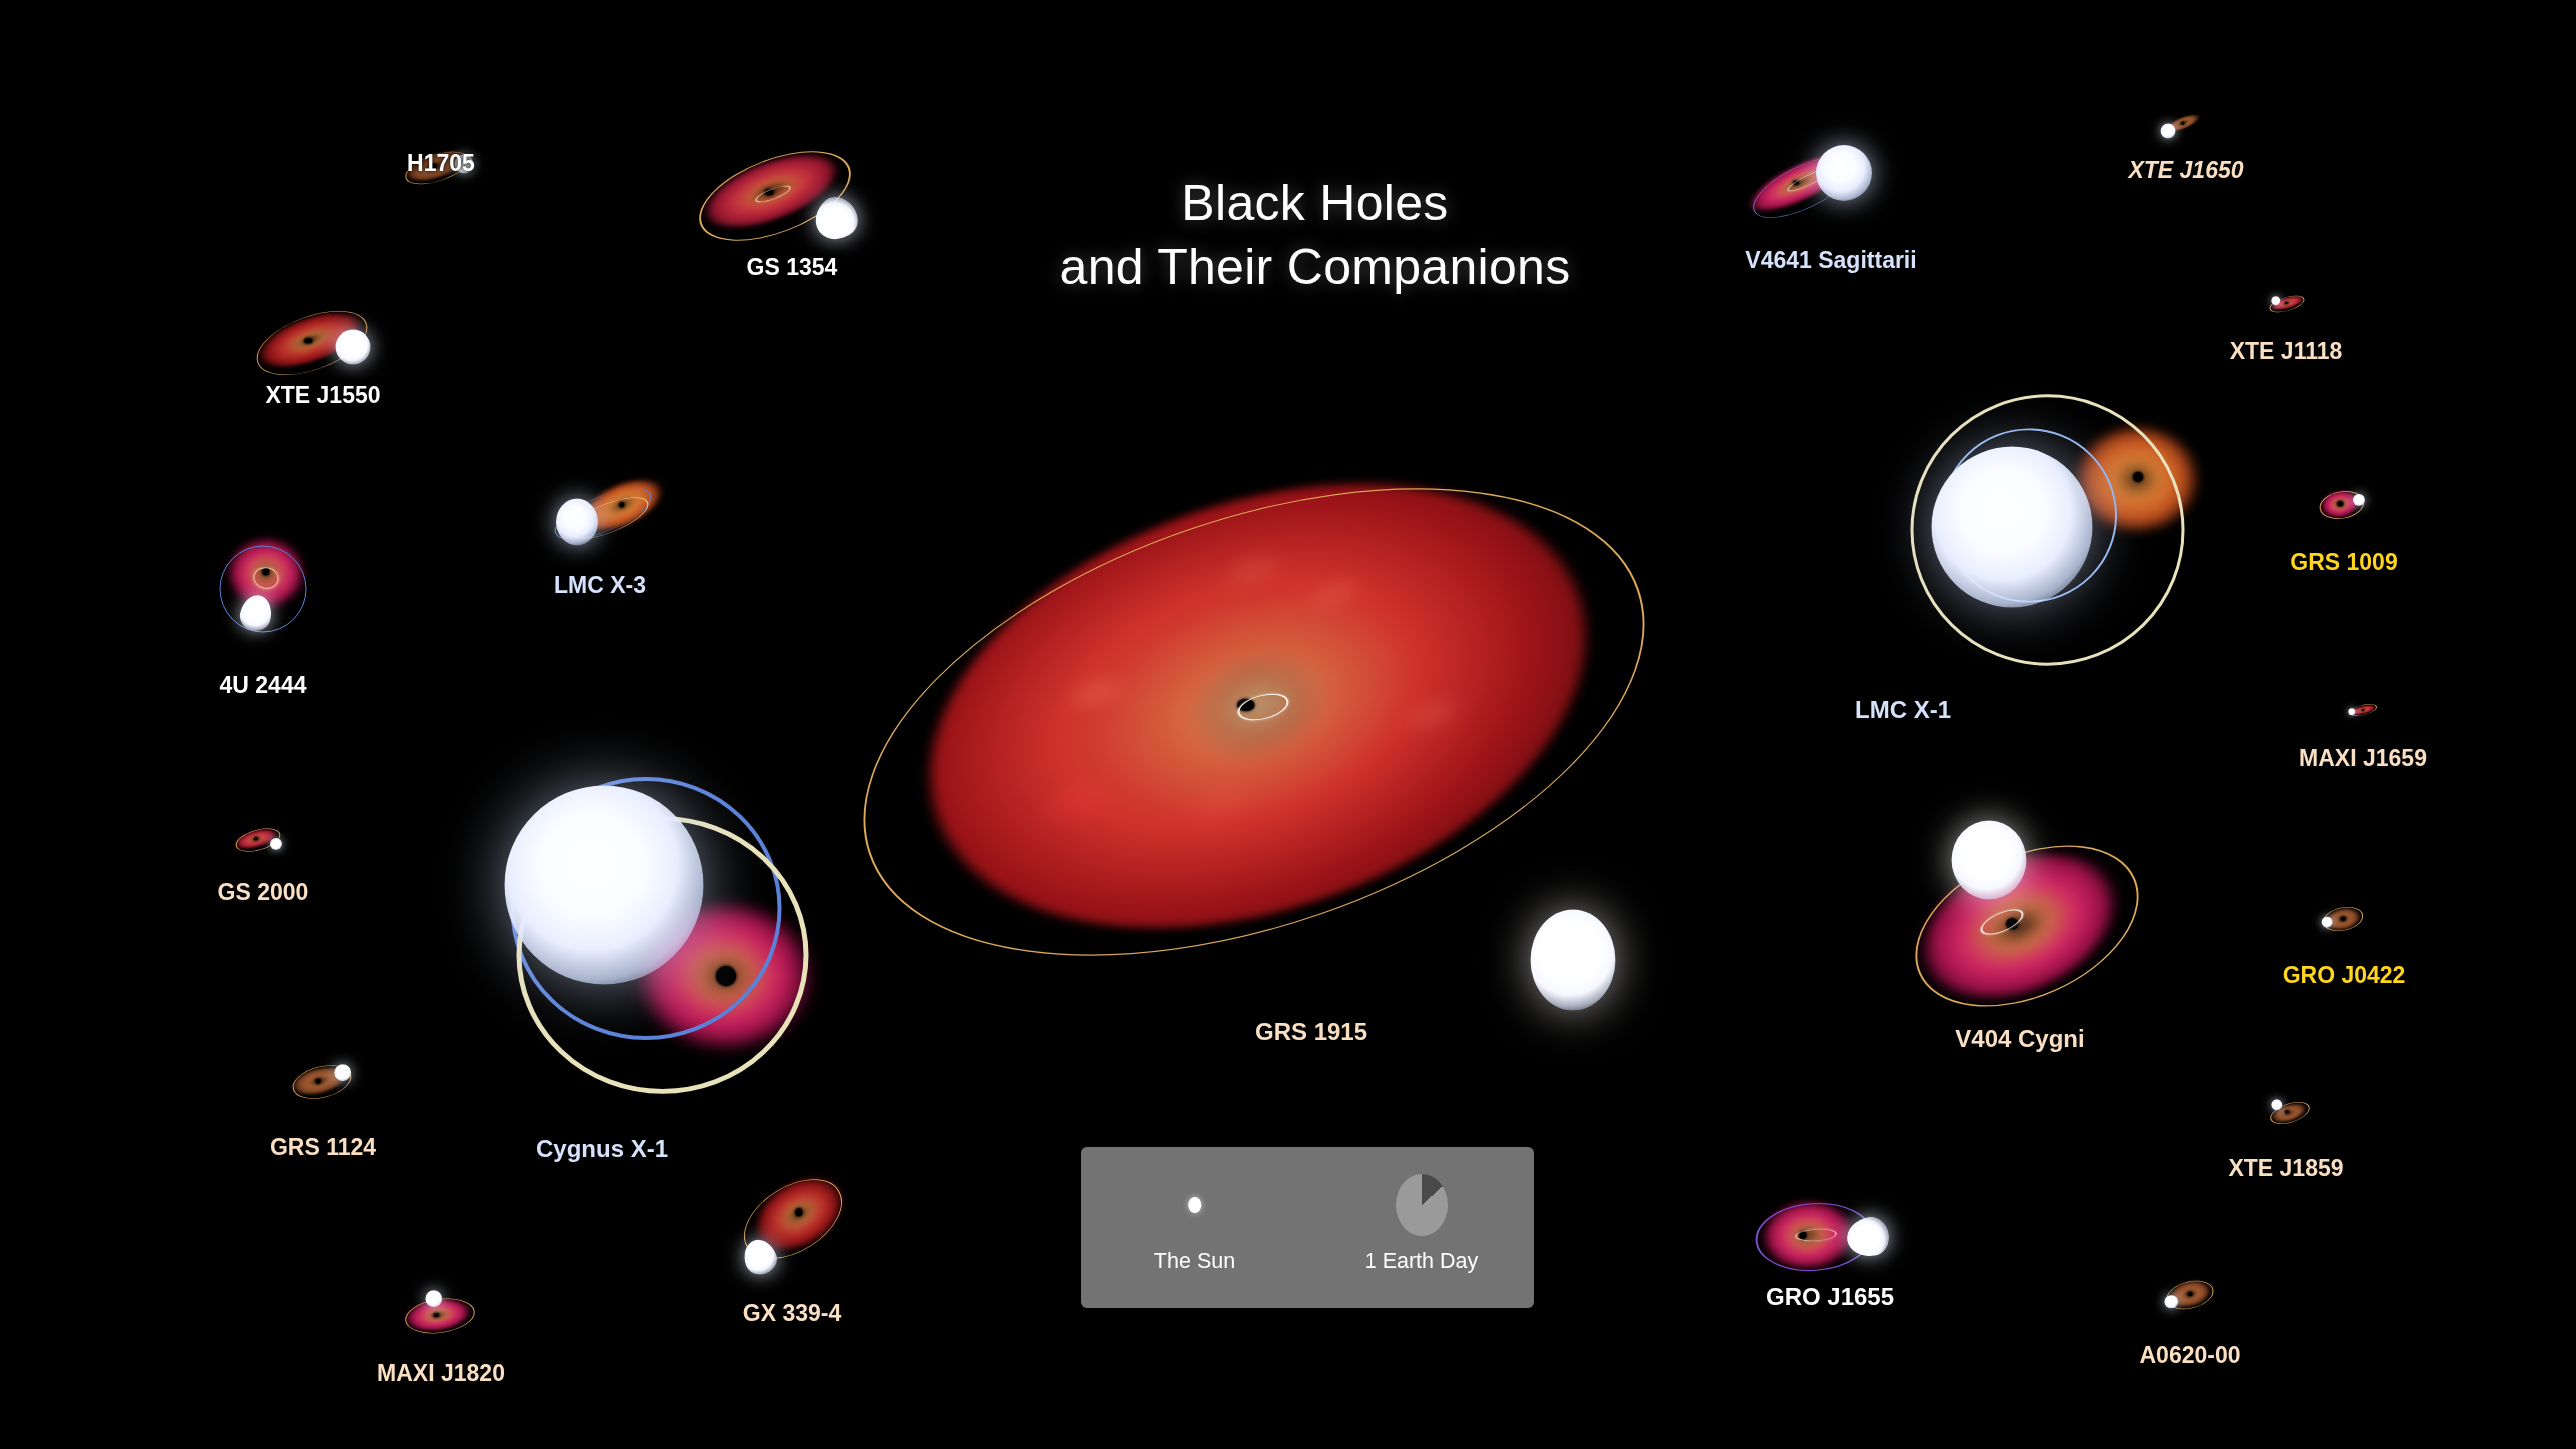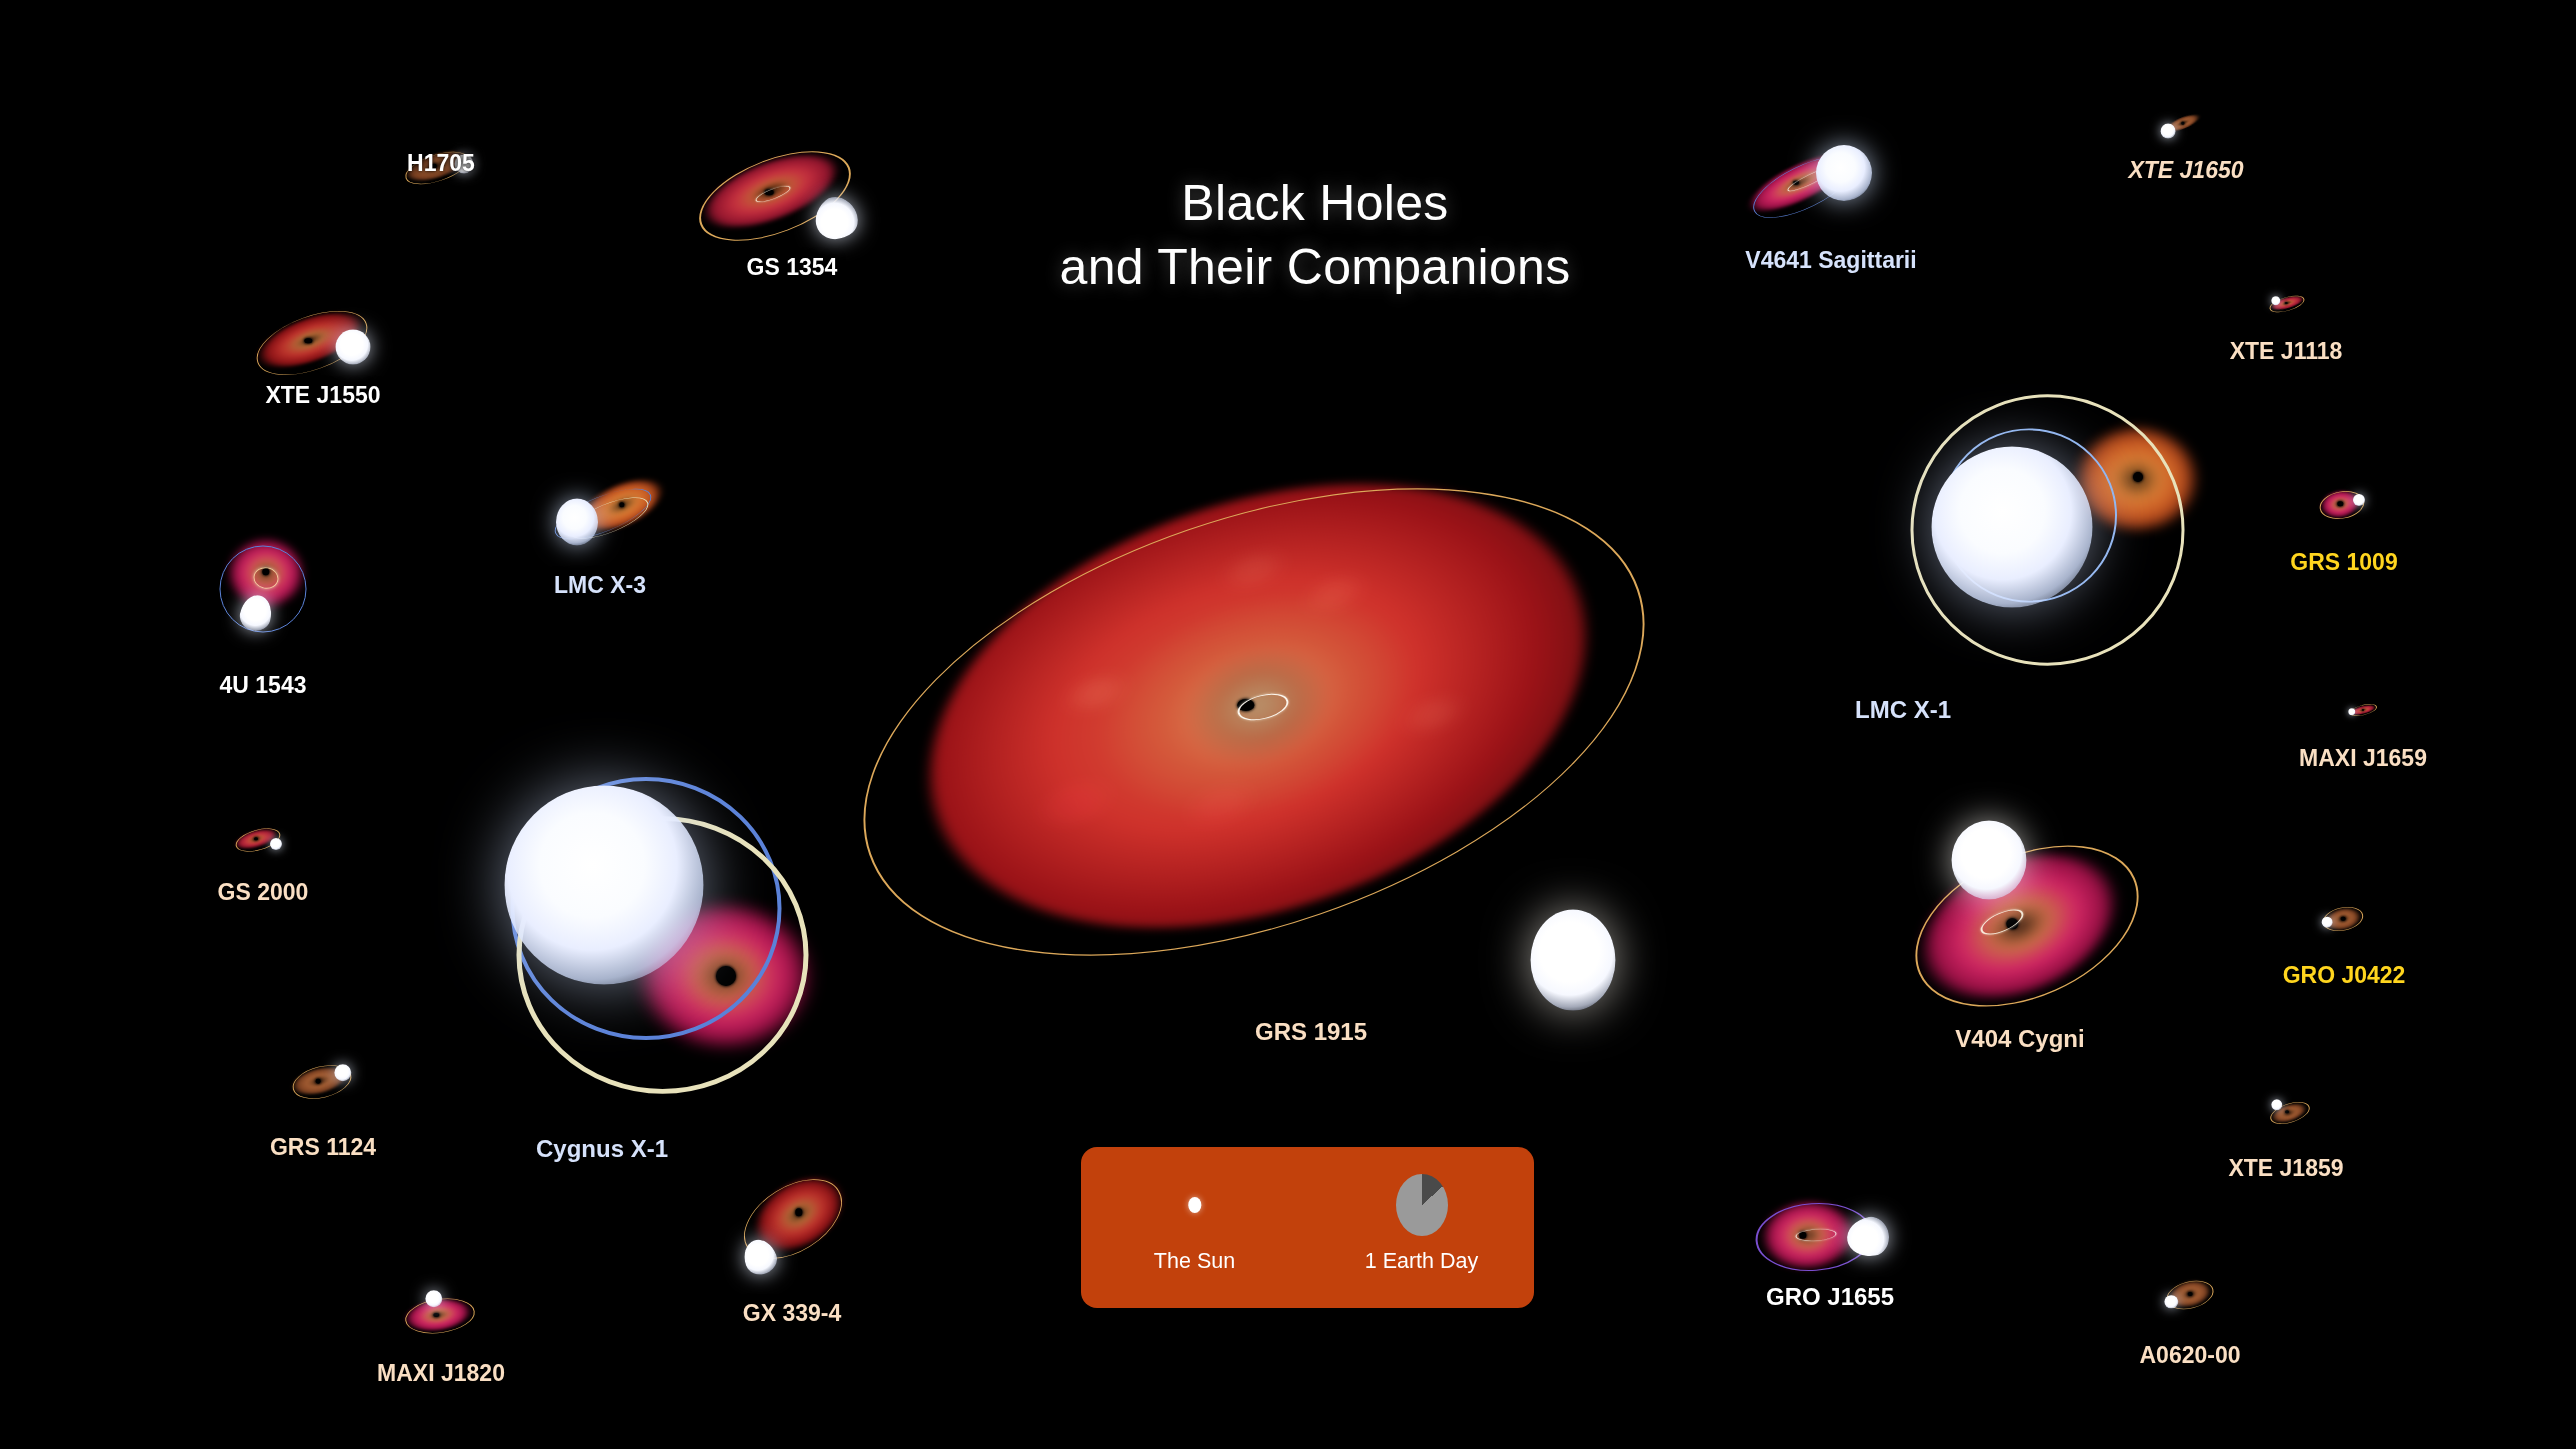--- a/index.html
+++ b/index.html
@@ -123,21 +123,21 @@
     text-shadow:0 0 9.4px rgba(0,0,0,.9),0 0 3.4px rgba(0,0,0,.8);
   }
   .lbl.white {color:#ffffff;}
   .lbl.peach {color:#fadfc3;}
   .lbl.yellow{color:#ffd51e;}
   .lbl.lblue {color:#d6e2fb;}
 
   
   #legend{
     position:absolute;left:1081px;top:1147px;width:453px;height:161px;
-    background:#c2410c;border-radius:16px;
+    background:#737373;border-radius:6px;
   }
   .leg-item{position:absolute;top:0;height:100%;}
   .leg-sun{
     position:absolute;left:50%;top:58px;transform:translate(-50%,-50%);
     width:13.4px;height:16px;border-radius:50%;background:#ffffff;
     box-shadow:0 0 6.7px rgba(255,255,255,.55);
   }
   .leg-day{
     position:absolute;left:50%;top:58px;transform:translate(-50%,-50%);
     width:52px;height:62px;border-radius:50%;
@@ -326,21 +326,21 @@
     <div class="art disk brown" style="width:38px;height:38px;--rot:-14deg;--sy:.62;--bl:2.3px;left:4px;top:-1.3px;"></div>
     <div class="bh" style="width:4.7px;height:4px;left:4px;top:-1.3px;border-radius:50%;"></div>
     <div class="orb gold" style="width:46px;height:46px;--rot:-14deg;--sy:.56;--ow:1.3px;left:4px;top:0px;"></div>
     <div class="star white" style="width:13.4px;height:13.4px;left:-14.8px;top:6.7px;--glow:11.4px;"></div>
   </div>
 
   <div class="lbl white" style="left:441px;top:150px;font-size:23px;text-align:center;">H1705</div>
   <div class="lbl white" style="left:792px;top:254px;font-size:23px;">GS 1354</div>
   <div class="lbl white" style="left:323px;top:382px;font-size:23px;">XTE J1550</div>
   <div class="lbl lblue" style="left:600px;top:572px;font-size:23px;text-align:center;">LMC X-3</div>
-  <div class="lbl white" style="left:263px;top:672px;font-size:23px;">4U 1543</div>
+  <div class="lbl white" style="left:263px;top:672px;font-size:23px;">4U 2444</div>
   <div class="lbl peach" style="left:263px;top:879px;font-size:23px;">GS 2000</div>
   <div class="lbl lblue" style="left:602px;top:1135px;font-size:24px;">Cygnus X-1</div>
   <div class="lbl peach" style="left:323px;top:1134px;font-size:23px;">GRS 1124</div>
   <div class="lbl peach" style="left:441px;top:1360px;font-size:23px;">MAXI J1820</div>
   <div class="lbl peach" style="left:792px;top:1300px;font-size:23px;">GX 339-4</div>
   <div class="lbl peach" style="left:1311px;top:1018px;font-size:24px;">GRS 1915</div>
   <div class="lbl lblue" style="left:1831px;top:247px;font-size:23px;">V4641 Sagittarii</div>
   <div class="lbl peach" style="left:2186px;top:157px;font-size:23px;font-style:italic;">XTE J1650</div>
   <div class="lbl peach" style="left:2286px;top:338px;font-size:23px;">XTE J1118</div>
   <div class="lbl lblue" style="left:1903px;top:696px;font-size:24px;">LMC X-1</div>

